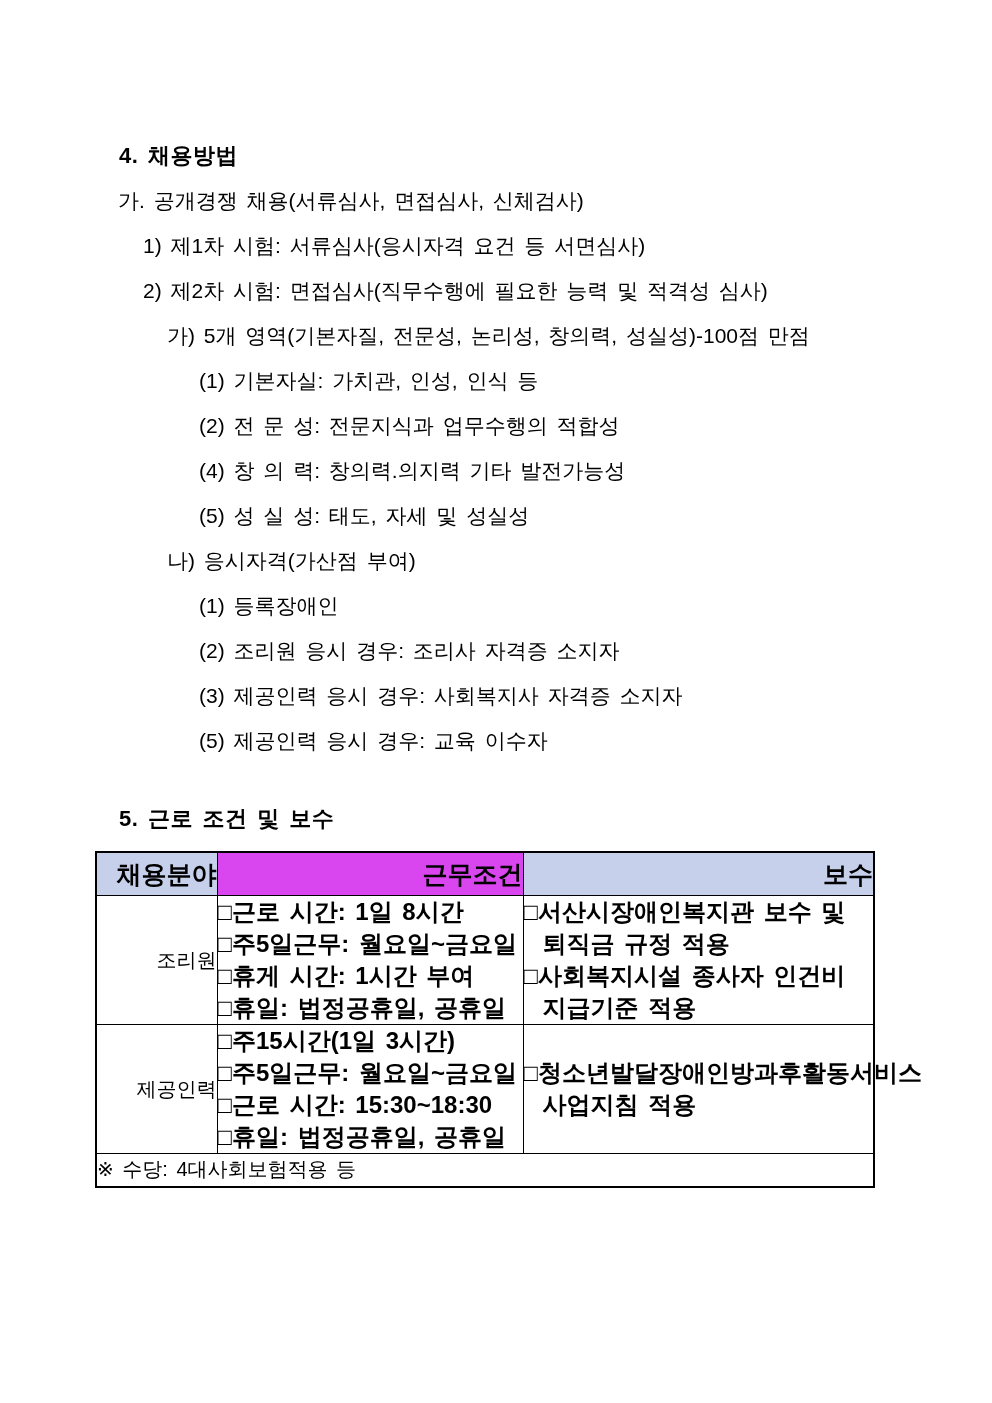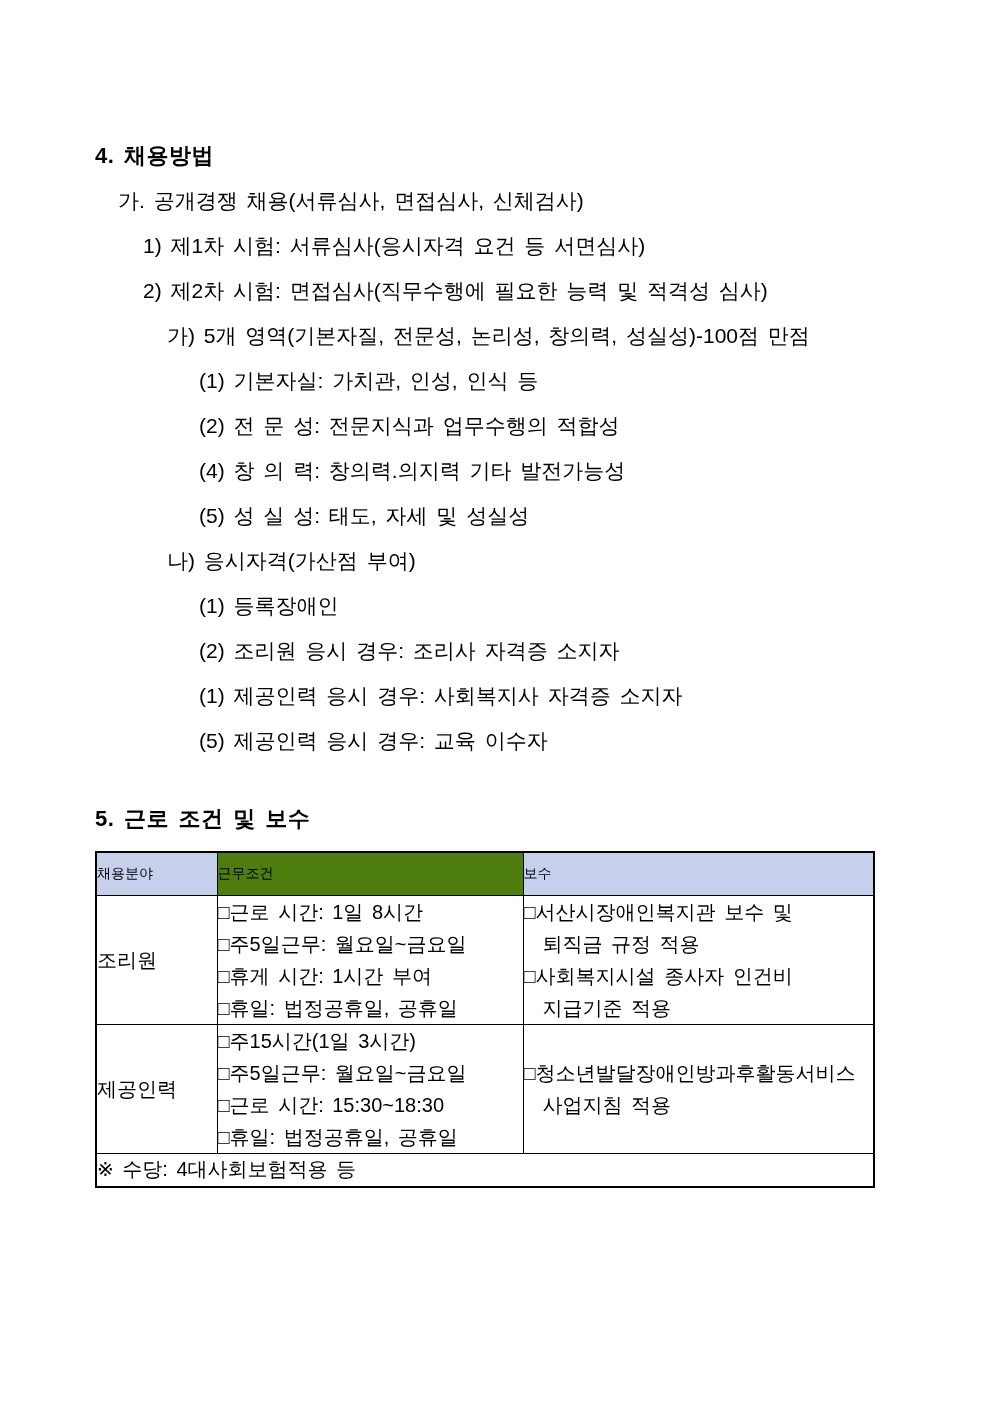--- a/index.html
+++ b/index.html
@@ -15,20 +15,21 @@
   .doc{
     padding:133px 0 0 95px;
   }
   .sec-heading{
     font-size:22px;
     font-weight:bold;
     line-height:45px;
     letter-spacing:0.5px;
     word-spacing:3px;
     white-space:pre;
+    margin-left:24px;
   }
   .sec5{margin-top:33px;}
   .line{
     font-size:21px;
     line-height:45px;
     word-spacing:3px;
     white-space:pre;
   }
   .lv1{padding-left:23px;}
   .lv2{padding-left:48px;}
@@ -41,51 +42,52 @@
     table-layout:fixed;
     width:778px;
     margin-top:10px;
     border:2.5px solid #000;
   }
   table.work th, table.work td{
     border:1.5px solid #000;
     padding:0;
   }
   table.work th{
-    font-size:14px;
-    font-weight:normal;
+    font-size:25px;
+    font-weight:bold;
     height:42px;
-    text-align:left;
+    text-align:right;
     word-spacing:3px;
   }
   col.c1{width:121px;}
   col.c2{width:306px;}
   col.c3{width:351px;}
   tr.bodyrow{height:128px;}
   td.cat{
-    text-align:left;
+    text-align:right;
     vertical-align:middle;
     font-size:20px;
     word-spacing:3px;
   }
   td.cellbox{
     vertical-align:middle;
     padding:2px 6px;
   }
   .cellcol{
     display:flex;
     flex-direction:column;
     justify-content:center;
     height:100%;
   }
   .cellline{
-    font-size:20px;
+    font-size:24px;
     line-height:32px;
     word-spacing:3px;
     white-space:pre;
+    font-weight:bold;
   }
   .wrapind{padding-left:19px;}
   tr.footrow{height:33px;padding-left:36px;}
   td.footcell{
     font-size:20px;
     padding:2px 6px 2px 18px;
     word-spacing:3px;
     white-space:pre;
   }
 </style>
@@ -101,35 +103,35 @@
     <div class="line lv2">1) 제1차 시험: 서류심사(응시자격 요건 등 서면심사)</div>
     <div class="line lv2">2) 제2차 시험: 면접심사(직무수행에 필요한 능력 및 적격성 심사)</div>
     <div class="line lv3">가) 5개 영역(기본자질, 전문성, 논리성, 창의력, 성실성)-100점 만점</div>
     <div class="line lv4">(1) 기본자실: 가치관, 인성, 인식 등</div>
     <div class="line lv4">(2) 전 문 성: 전문지식과 업무수행의 적합성</div>
     <div class="line lv4">(4) 창 의 력: 창의력.의지력 기타 발전가능성</div>
     <div class="line lv4">(5) 성 실 성: 태도, 자세 및 성실성</div>
     <div class="line lv3">나) 응시자격(가산점 부여)</div>
     <div class="line lv4">(1) 등록장애인</div>
     <div class="line lv4">(2) 조리원 응시 경우: 조리사 자격증 소지자</div>
-    <div class="line lv4">(1) 제공인력 응시 경우: 사회복지사 자격증 소지자</div>
+    <div class="line lv4">(3) 제공인력 응시 경우: 사회복지사 자격증 소지자</div>
     <div class="line lv4">(5) 제공인력 응시 경우: 교육 이수자</div>
 
     <div class="sec-heading sec5">5. 근로 조건 및 보수</div>
 
     <table class="work">
       <colgroup>
           <col class="c1">
           <col class="c2">
           <col class="c3">
         </colgroup>
       <tbody>
         <tr>
           <th style="background: rgb(198, 208, 235);">채용분야</th>
-          <th style="background: #4d7c0f;">근무조건</th>
+          <th style="background: #d946ef;">근무조건</th>
           <th style="background: rgb(198, 208, 235);">보수</th>
         </tr>
 
         <tr class="bodyrow">
           <td class="cat">조리원</td>
           <td class="cellbox">
             <div class="cellcol">
               <div class="cellline">□근로 시간: 1일 8시간</div>
               <div class="cellline">□주5일근무: 월요일~금요일</div>
               <div class="cellline">□휴게 시간: 1시간 부여</div>

